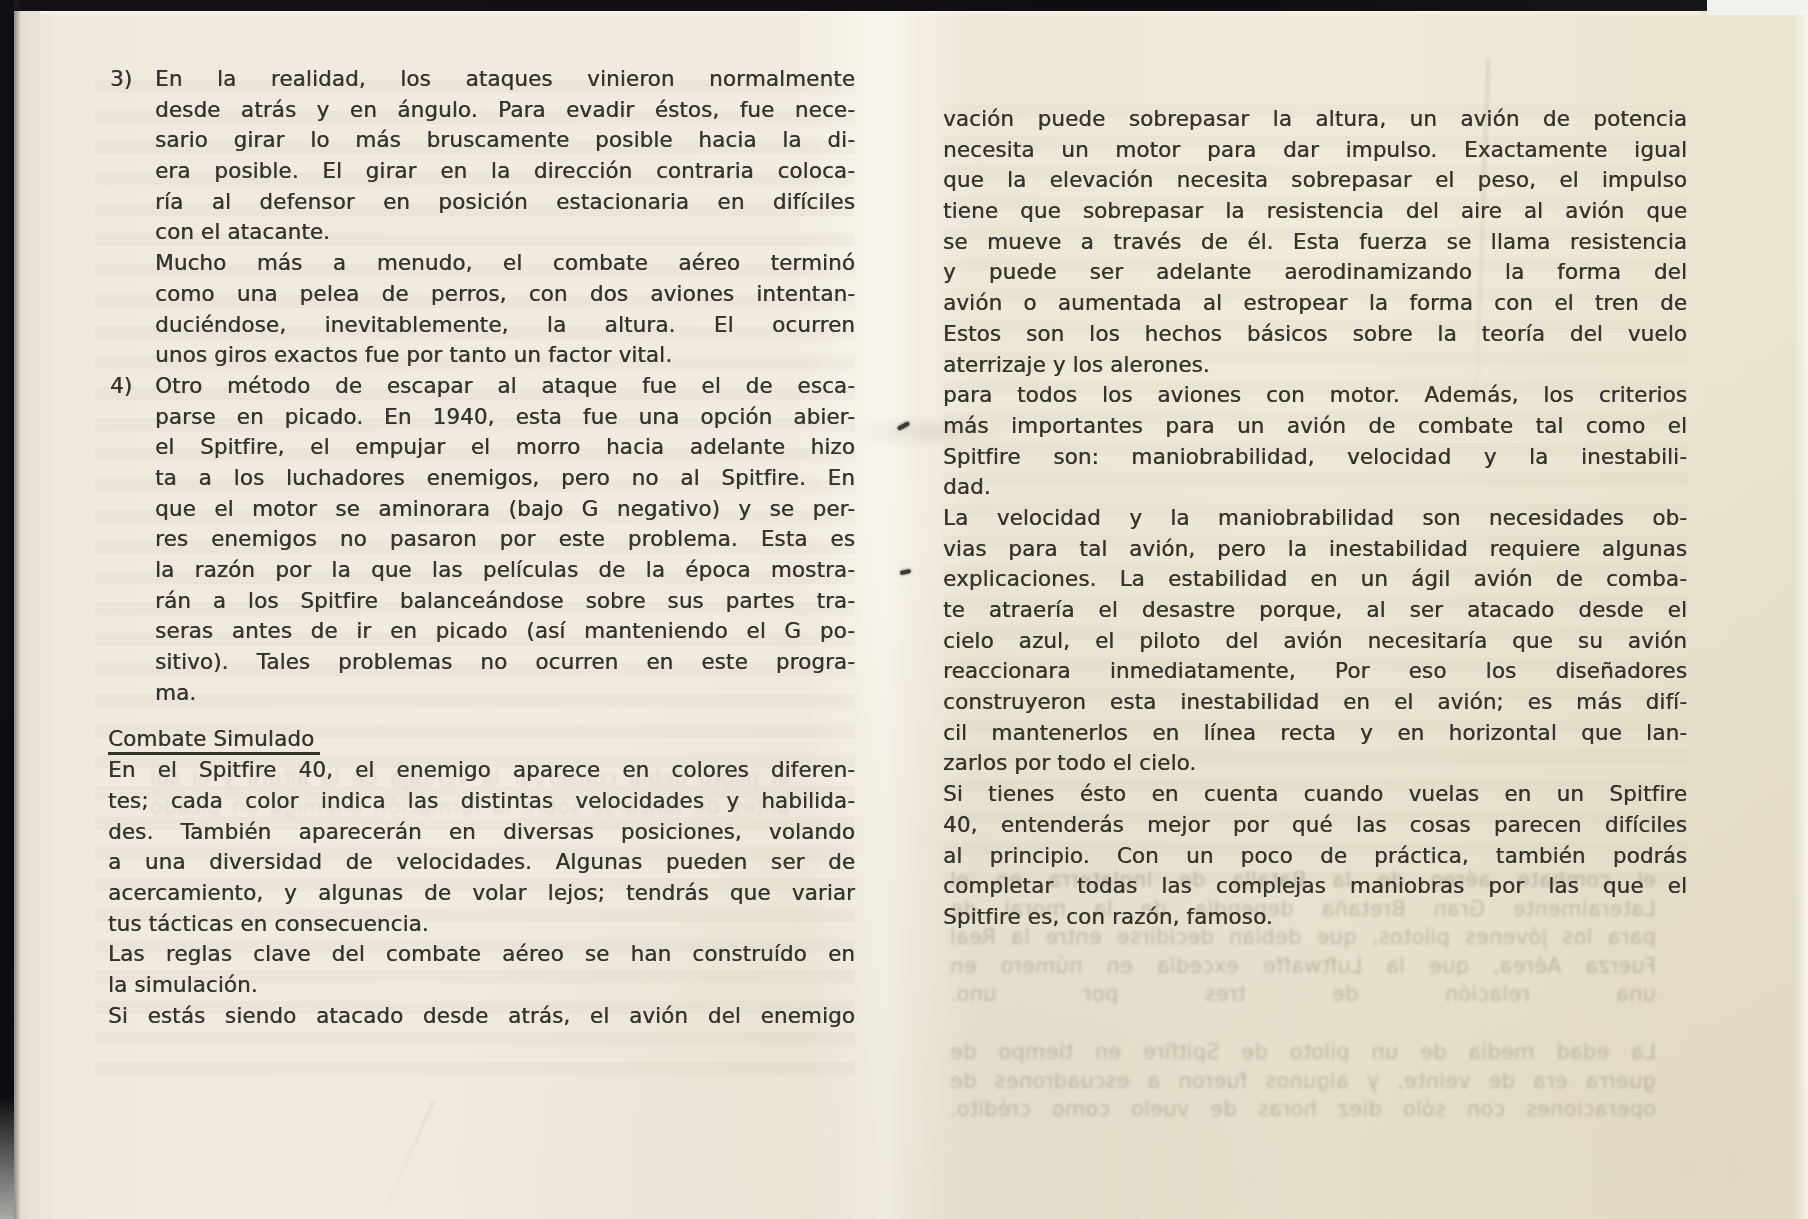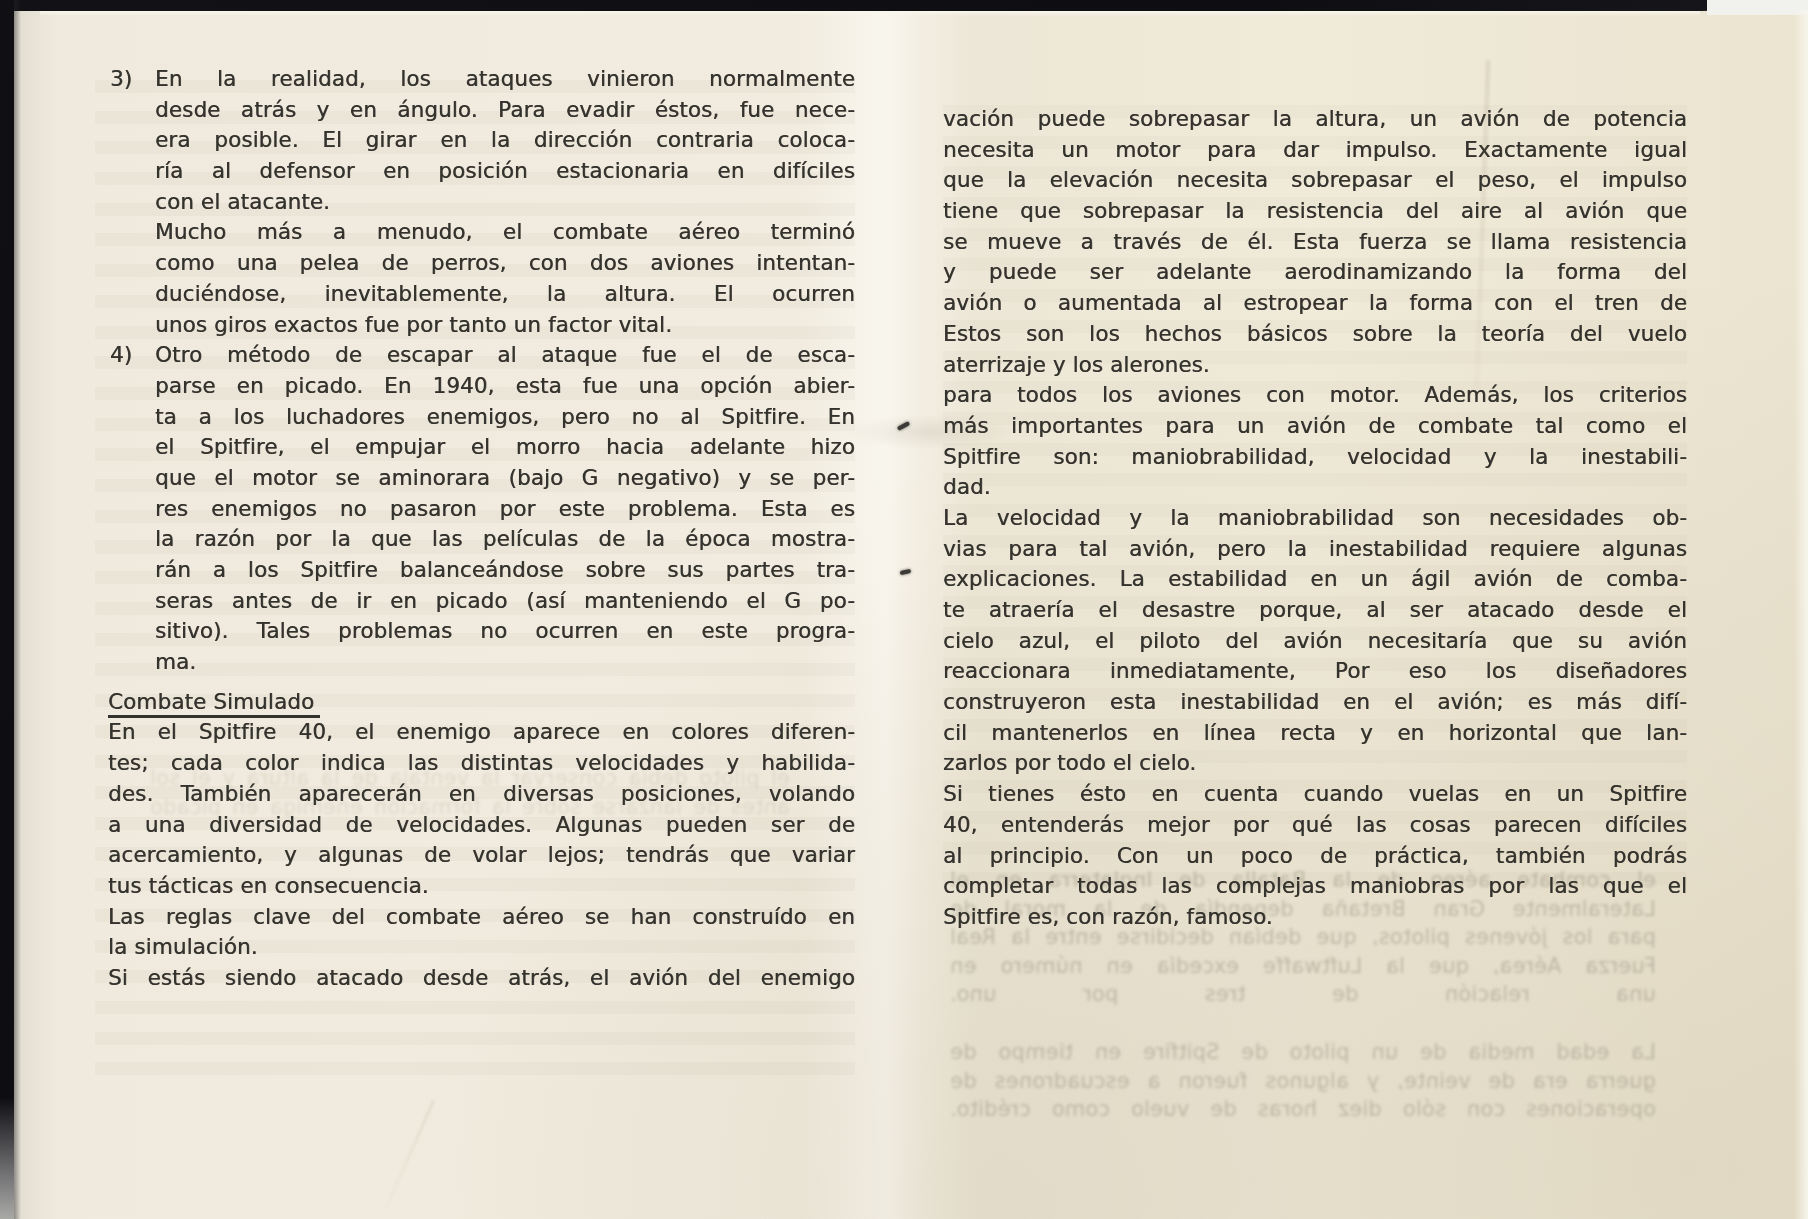--- a/index.html
+++ b/index.html
@@ -81,39 +81,40 @@
       <div class="gln">operaciones con sólo diez horas de vuelo como crédito.</div>
     </div>
   <div class="ghost" id="ghost-left-gap">
       <div class="gln">el piloto debía conservar la ventaja de la altura y el sol</div>
       <div class="gln">antes de lanzarse sobre la formación enemiga en picado</div>
     </div>
 
   <div class="col" id="col-left">
       <div class="ln j ind"><span class="num">3)</span>En la realidad, los ataques vinieron normalmente</div>
       <div class="ln j ind">desde atrás y en ángulo. Para evadir éstos, fue nece-</div>
+      <div class="ln j ind">sario girar lo más bruscamente posible hacia la di-</div>
       <div class="ln j ind">era posible. El girar en la dirección contraria coloca-</div>
       <div class="ln j ind">ría al defensor en posición estacionaria en difíciles</div>
       <div class="ln ind">con el atacante.</div>
       <div class="ln j ind">Mucho más a menudo, el combate aéreo terminó</div>
       <div class="ln j ind">como una pelea de perros, con dos aviones intentan-</div>
       <div class="ln j ind">duciéndose, inevitablemente, la altura. El ocurren</div>
       <div class="ln ind">unos giros exactos fue por tanto un factor vital.</div>
       <div class="ln j ind"><span class="num">4)</span>Otro método de escapar al ataque fue el de esca-</div>
       <div class="ln j ind">parse en picado. En 1940, esta fue una opción abier-</div>
+      <div class="ln j ind">el Spitfire, el empujar el morro hacia adelante hizo</div>
       <div class="ln j ind">ta a los luchadores enemigos, pero no al Spitfire. En</div>
-      <div class="ln j ind">el Spitfire, el empujar el morro hacia adelante hizo</div>
       <div class="ln j ind">que el motor se aminorara (bajo G negativo) y se per-</div>
       <div class="ln j ind">res enemigos no pasaron por este problema. Esta es</div>
       <div class="ln j ind">la razón por la que las películas de la época mostra-</div>
       <div class="ln j ind">rán a los Spitfire balanceándose sobre sus partes tra-</div>
       <div class="ln j ind">seras antes de ir en picado (así manteniendo el G po-</div>
       <div class="ln j ind">sitivo). Tales problemas no ocurren en este progra-</div>
       <div class="ln ind">ma.</div>
-      <div class="ln" style="margin-top: 9px; text-decoration: underline;"><span class="hd-u">Combate Simulado</span></div>
+      <div class="ln" style="margin-top: 16px; text-decoration: underline;"><span class="hd-u">Combate Simulado</span></div>
       <div class="ln j">En el Spitfire 40, el enemigo aparece en colores diferen-</div>
       <div class="ln j">tes; cada color indica las distintas velocidades y habilida-</div>
       <div class="ln j">des. También aparecerán en diversas posiciones, volando</div>
       <div class="ln j">a una diversidad de velocidades. Algunas pueden ser de</div>
       <div class="ln j">acercamiento, y algunas de volar lejos; tendrás que variar</div>
       <div class="ln">tus tácticas en consecuencia.</div>
       <div class="ln j">Las reglas clave del combate aéreo se han construído en</div>
       <div class="ln">la simulación.</div>
       <div class="ln j">Si estás siendo atacado desde atrás, el avión del enemigo</div>
     </div>

